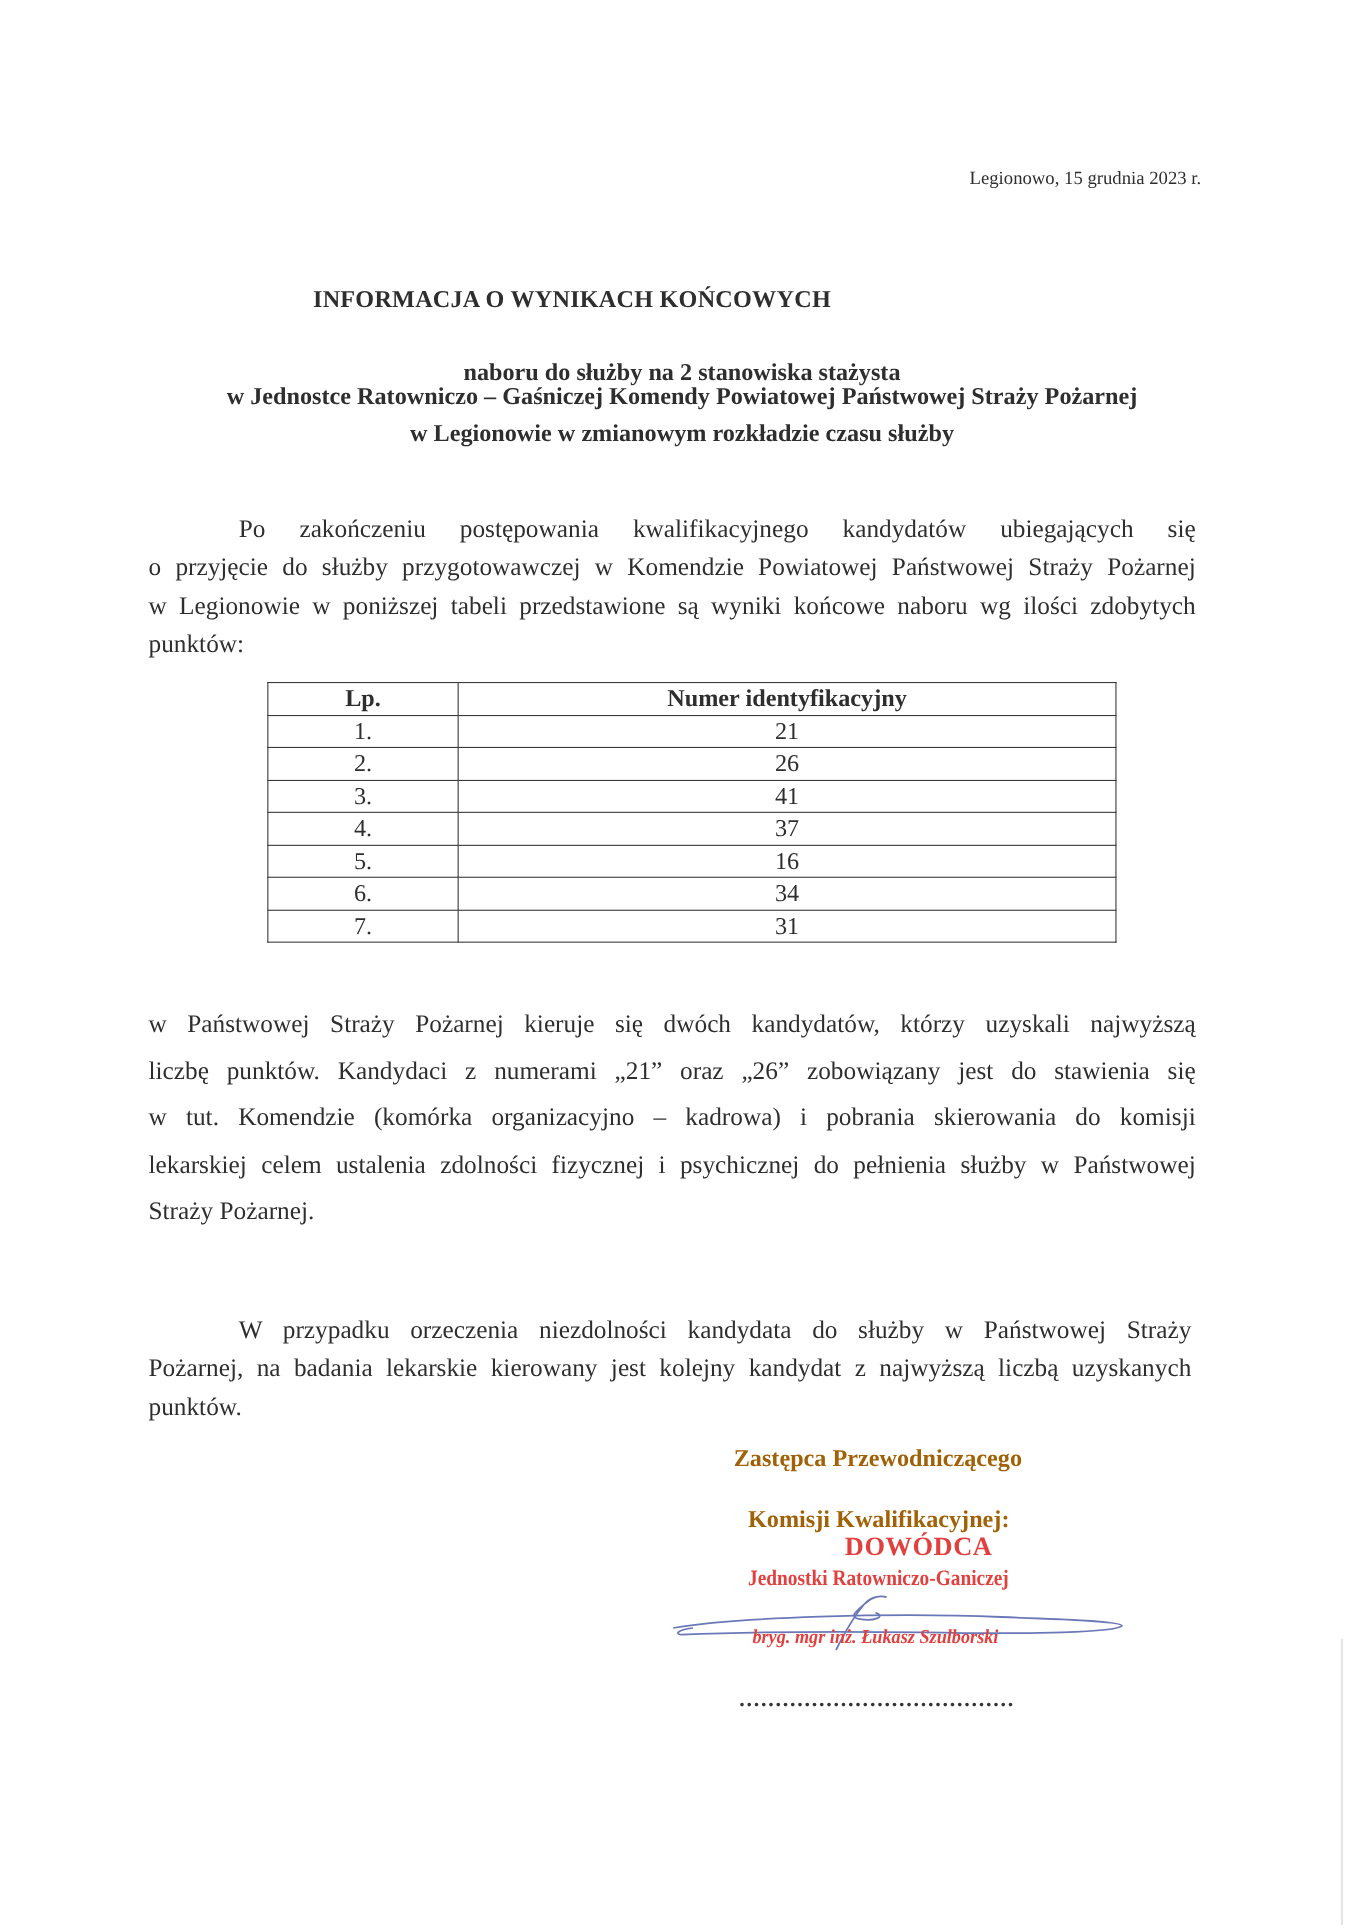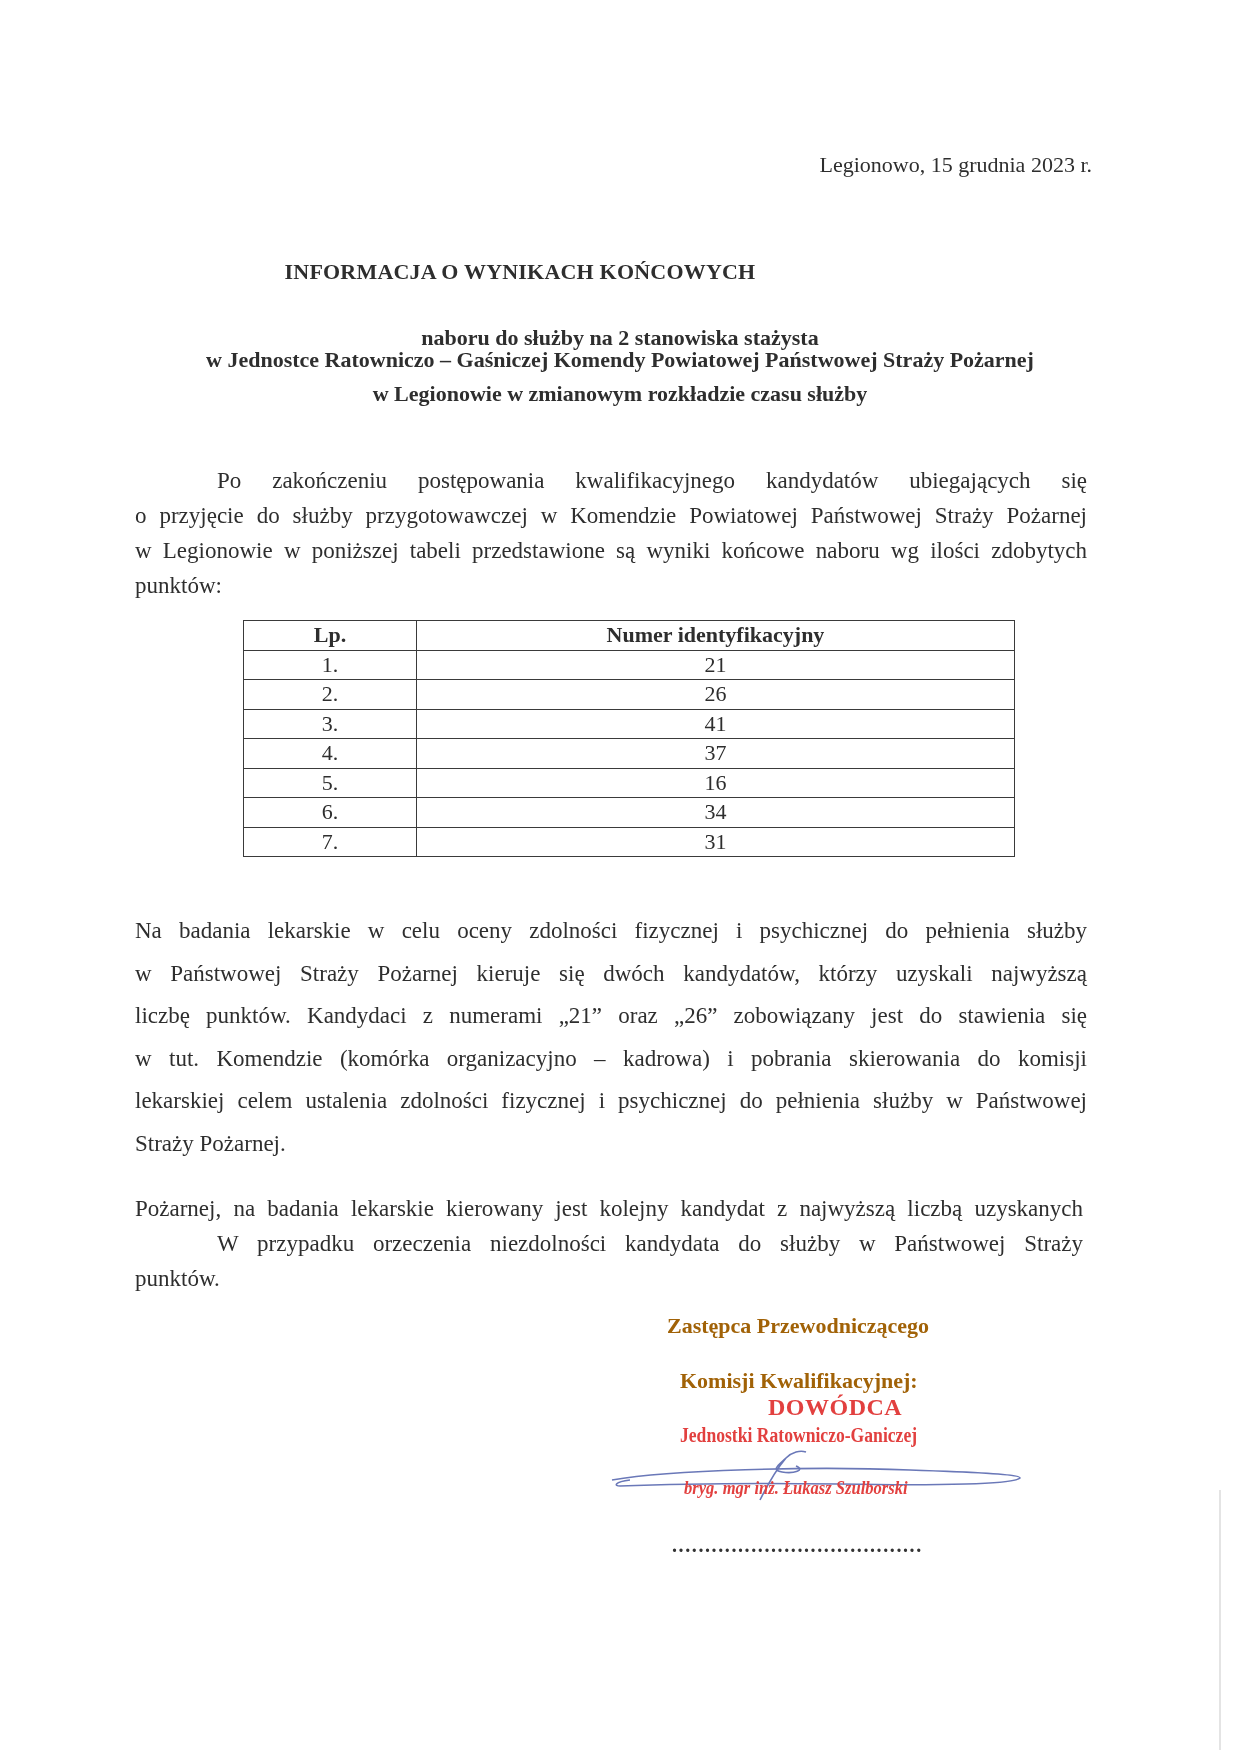--- a/index.html
+++ b/index.html
@@ -1,19 +1,19 @@
 <!DOCTYPE html>
 <html><head>
 <meta charset="utf-8">
 <style>
   html, body { margin: 0; padding: 0; background: #ffffff; }
   body { width: 1240px; height: 1754px; position: relative; overflow: hidden;
          font-family: "Liberation Serif", "DejaVu Serif", serif; color: #2e2e2e; }
   .abs { position: absolute; white-space: nowrap; }
-  .date { right: 148px; top: 152px; font-size: 22px; }
+  .date { right: 148px; top: 152px; font-size: 17px; }
   .title { left: 0; width: 1040px; text-align: center; top: 259px; font-size: 22px; font-weight: bold; letter-spacing: 0.2px; }
   .sub { left: 0; width: 1240px; text-align: center; font-size: 22px; font-weight: bold; }
   .para { position: absolute; left: 135px; width: 952px; font-size: 23px; }
   .para .line { display: block; text-align: justify; text-align-last: justify; height: 0; white-space: normal; }
   .para .line.last { text-align-last: left; }
   .indent { padding-left: 82px; }
   .p1 .line { line-height: 35px; height: 35px; }
   .p2 .line { line-height: 42.5px; height: 42.5px; }
   .p3 .line { line-height: 35px; height: 35px; }
   table.results { position: absolute; left: 243px; top: 620px; width: 772px; border-collapse: collapse;
@@ -80,31 +80,30 @@
         <td>34</td>
       </tr>
     <tr>
         <td class="lp">7.</td>
         <td>31</td>
       </tr>
   </tbody>
 </table>
 
 <div class="para p2" style="top:910px">
-  <span class="line">Na badania lekarskie w celu oceny zdolności fizycznej i psychicznej do pełnienia służby</span>
   <span class="line">w Państwowej Straży Pożarnej kieruje się dwóch kandydatów, którzy uzyskali najwyższą</span>
   <span class="line">liczbę punktów. Kandydaci z numerami „21” oraz „26” zobowiązany jest do stawienia się</span>
   <span class="line">w tut. Komendzie (komórka organizacyjno – kadrowa) i pobrania skierowania do komisji</span>
   <span class="line">lekarskiej celem ustalenia zdolności fizycznej i psychicznej do pełnienia służby w Państwowej</span>
   <span class="line last">Straży Pożarnej.</span>
 </div>
 
 <div class="para p3" style="top:1191px; width:948px">
+  <span class="line indent">W przypadku orzeczenia niezdolności kandydata do służby w Państwowej Straży</span>
   <span class="line">Pożarnej, na badania lekarskie kierowany jest kolejny kandydat z najwyższą liczbą uzyskanych</span>
-  <span class="line indent">W przypadku orzeczenia niezdolności kandydata do służby w Państwowej Straży</span>
   <span class="line last">punktów.</span>
 </div>
 
 <div class="sig" style="left:667px; top:1313px">Zastępca Przewodniczącego</div>
 <div class="sig" style="left:680px; top:1368px">Komisji Kwalifikacyjnej:</div>
 
 <div class="stamp stamp1">DOWÓDCA</div>
 <div class="stamp stamp2">Jednostki Ratowniczo-Ganiczej</div>
 
 <svg class="signature" viewBox="0 0 420 80">

